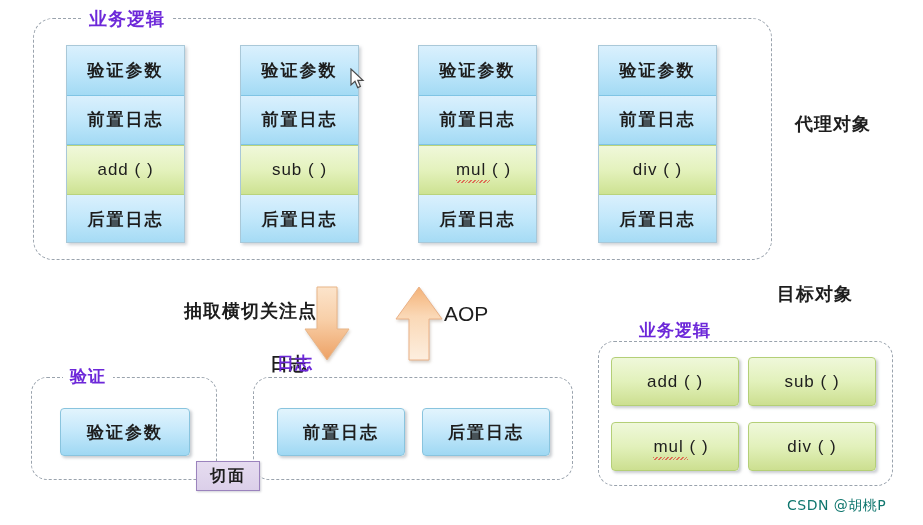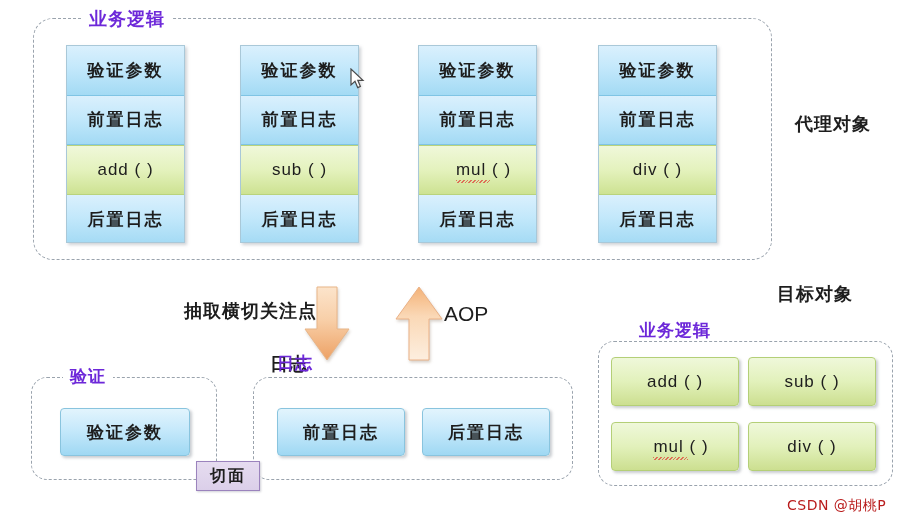--- a/index.html
+++ b/index.html
@@ -133,21 +133,21 @@
   
   .arrow{position:absolute;}
   .arrow svg{display:block;filter:drop-shadow(1.5px 2px 1.5px rgba(140,120,100,.35));}
 
   
   .cursor{position:absolute;width:16px;height:22px;}
 
   
   .watermark{
     position:absolute;
-    color:#b91c1c;
+    color:#0f766e;
     font-size:14px;
     white-space:nowrap;
     letter-spacing:.5px;
   }
 </style>
 </head>
 <body>
 
 <div id="canvas">
 

